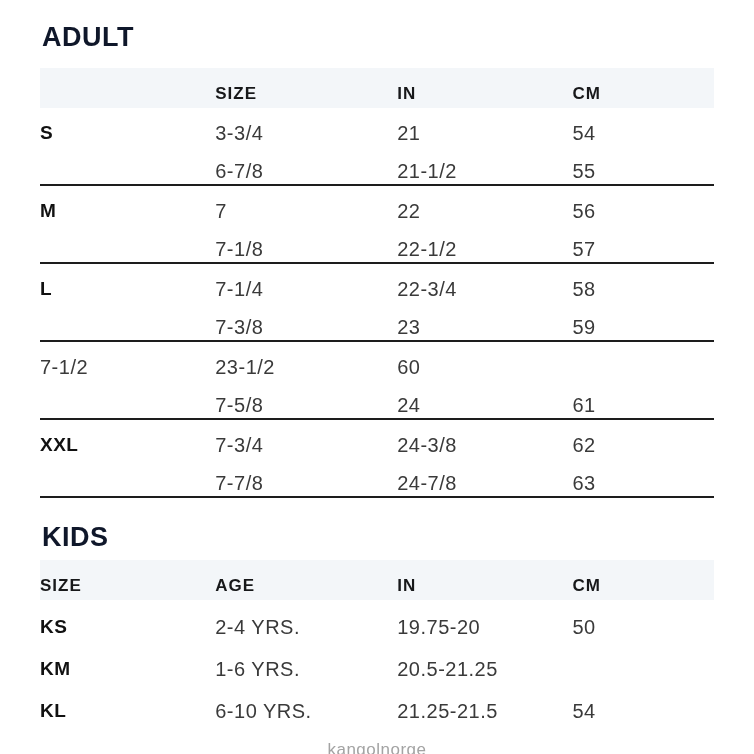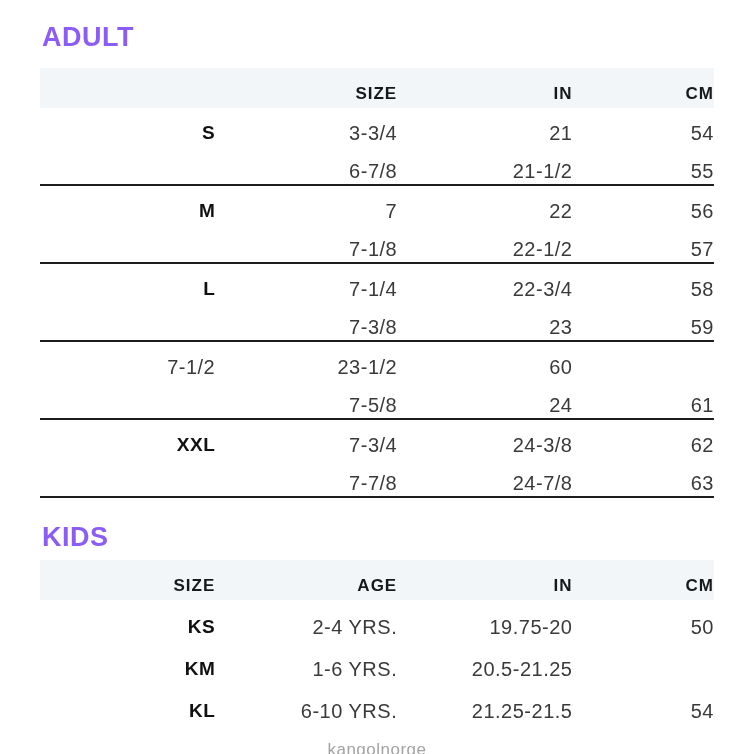--- a/index.html
+++ b/index.html
@@ -12,33 +12,33 @@
   }
   .page {
     width: 754px; height: 754px;
     padding: 24px 40px 0 40px;
     background: #ffffff;
   }
   .section-heading {
     font-size: 27px;
     font-weight: 800;
     letter-spacing: 0.5px;
-    color: #8b5cf6;
+    color: #0f172a;
     margin-left: 2px;
     line-height: 1;
   }
   .heading-adult { margin-bottom: 17px; }
   .heading-kids  { margin-top: 26px; margin-bottom: 9px; }
 
   .grid-row {
     display: grid;
     grid-template-columns: 26% 27% 26% 21%;
     align-items: center;
   }
-  .cell { text-align: right; margin-top: 12px; }
+  .cell { text-align: left; margin-top: 12px; }
 
   .header-band {
     background: #f3f6f9;
     height: 40px;
   }
   .col-header {
     font-size: 17px;
     font-weight: 700;
     letter-spacing: 1px;
     color: #17181a;

